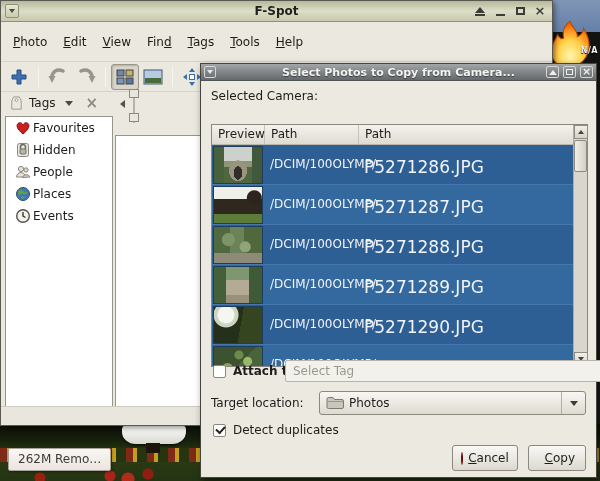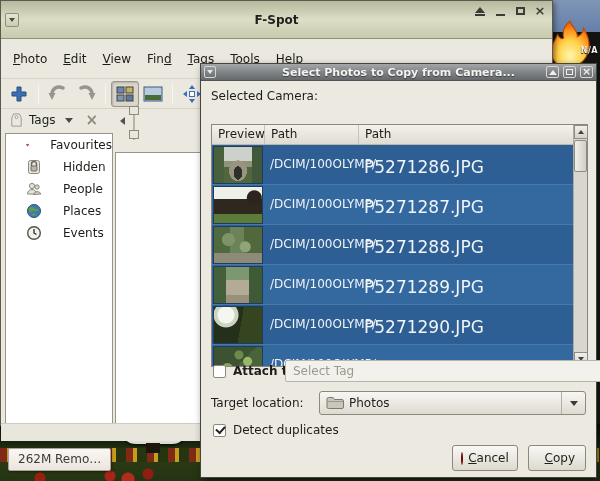--- a/index.html
+++ b/index.html
@@ -29,21 +29,21 @@
           box-shadow:0 2px 2px rgba(0,0,0,.5); }
   .lamp-stem { position:absolute; left:146px; top:443px; width:14px; height:10px; background:#1d150c; }
 
   .status-tip { position:absolute; left:8px; top:448px; padding:3px 9px 4px;
                 background:linear-gradient(#faf6f2,#ece5df); border:1px solid #a9a49b; border-radius:2px;
                 font-size:12px; color:#3c3a35; box-shadow:1px 1px 2px rgba(0,0,0,.4); z-index:4; }
 
   
   .fspot { position:absolute; left:0; top:0; width:553px; height:426px; z-index:1;
            background:#ebe8df; border:1px solid #5a5950; box-shadow:2px 2px 5px rgba(0,0,0,.4); }
-  .f-titlebar { position:relative; height:38px;
+  .f-titlebar { position:relative; height:21px;
                 background:linear-gradient(#b6b99c 0%, #dcdec7 50%, #c7caad 100%);
                 border-bottom:1px solid #8f9278; display:flex; align-items:center; }
   .f-title { position:absolute; left:0; right:0; text-align:center; font-size:12px; font-weight:bold; color:#21211c; }
   .winmenu-btn { position:relative; z-index:1; width:14px; height:14px; margin-left:4px;
                  background:linear-gradient(#e6e8d2,#c9ccae); border:1px solid #8f9278; border-radius:2px;
                  display:flex; align-items:center; justify-content:center; }
   .tri-down { width:0; height:0; border-left:3px solid transparent; border-right:3px solid transparent;
               border-top:4px solid #4a4a40; }
   .f-controls { position:absolute; right:5px; top:3px; display:flex; gap:6px; z-index:1; }
   .wc { width:14px; height:14px; display:flex; flex-direction:column; align-items:center; justify-content:center;
@@ -68,21 +68,21 @@
   .tsep { width:1px; height:20px; background:#c3bfb3; border-right:1px solid #f7f5ef; margin:0 5px; }
 
   .f-body { position:relative; height:332px; }
   .tags-panel { position:absolute; left:4px; top:0; width:108px; height:332px; }
   .tags-header { height:22px; display:flex; align-items:center; gap:5px; padding-left:4px; }
   .tags-title { font-size:12px; color:#1c1c18; }
   .tags-dd { width:0; height:0; border-left:4px solid transparent; border-right:4px solid transparent;
              border-top:5px solid #4a4a40; margin-left:4px; }
   .tags-close { font-size:15px; font-weight:bold; color:#8d8a80; margin-left:8px; line-height:14px; }
   .tags-list { position:absolute; left:0; top:24px; right:0; bottom:0; background:#fff; border:1px solid #97948a; }
-  .tag-row { display:flex; align-items:center; gap:21px; height:22px; padding-left:20px; }
+  .tag-row { display:flex; align-items:center; gap:2px; height:22px; padding-left:9px; }
   .tag-label { font-size:12px; color:#1c1c18; }
 
   .main-view { position:absolute; left:114px; top:43px; width:434px; height:289px; background:#fff; border:1px solid #97948a; }
   .collapse-arrow { position:absolute; left:119px; top:8px; width:0; height:0;
                     border-top:4px solid transparent; border-bottom:4px solid transparent; border-right:5px solid #55524a; }
   .zoom-slider { position:absolute; left:128px; top:-3px; width:10px; height:34px; }
   .zs-line { position:absolute; left:4px; top:0; width:2px; height:34px; background:#b7b3a8; }
   .zs-handle { position:absolute; left:0; width:10px; height:9px; background:#e9e6dd; border:1px solid #8d8a7e; }
   .zs-h1 { top:0; } .zs-h2 { top:24px; }
 

